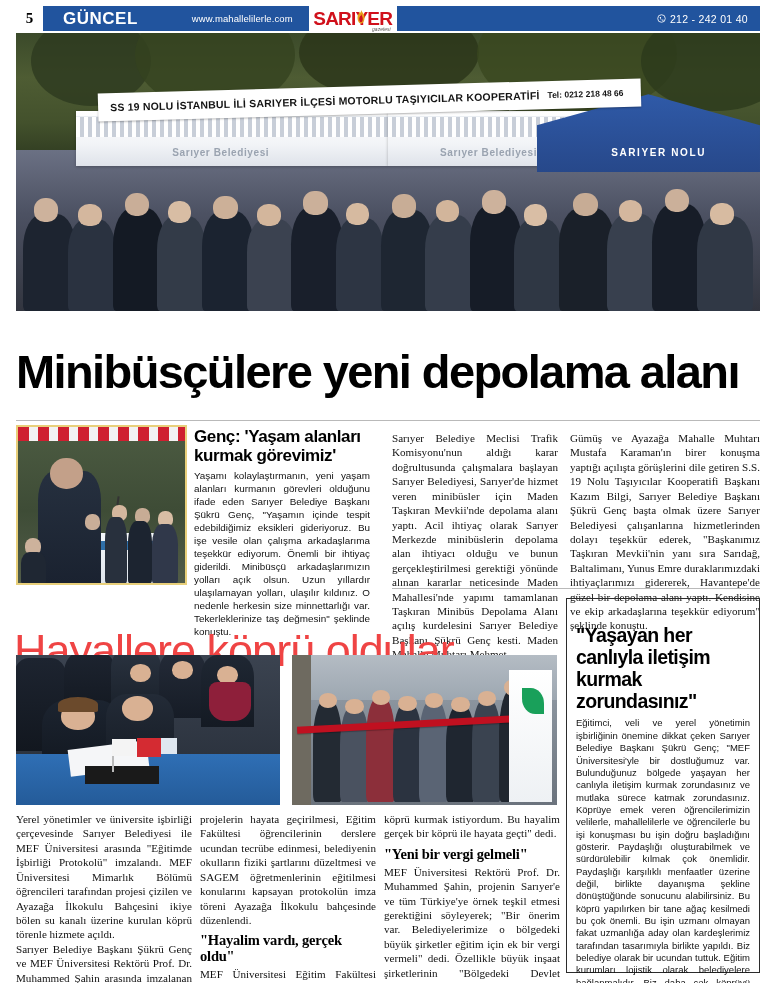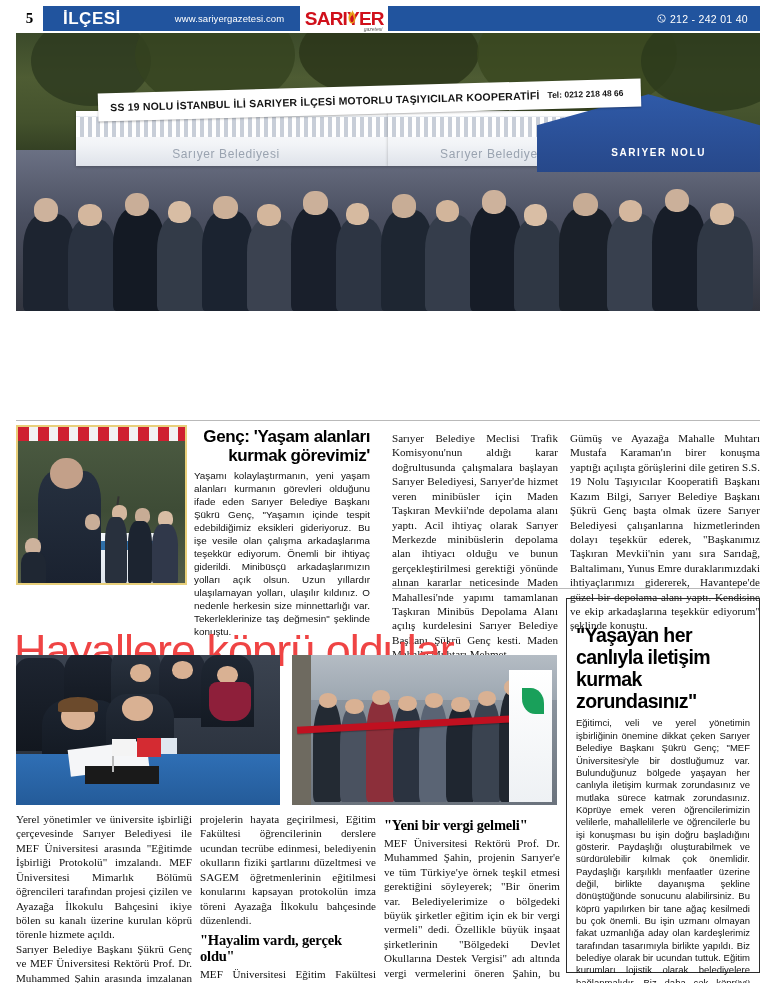--- a/index.html
+++ b/index.html
@@ -164,21 +164,21 @@
     position:absolute;
     background: linear-gradient(180deg,#2f5aa8 0%,#27488a 100%);
   }
   .blue-tent-label {
     position:absolute;
     color:#fff; font-weight:bold; font-size:10px; letter-spacing:1.6px;
     white-space:nowrap;
   }
   .tent-label {
     position:absolute;
-    color:#9aa3b0; font-weight:normal; font-size:12px; letter-spacing:.6px;
+    color:#9aa3b0; font-weight:bold; font-size:10px; letter-spacing:.6px;
     white-space:nowrap;
   }
   .crowd {
     position:absolute; left:0; bottom:0; width:100%; height:50%;
   }
   .head {
     position:absolute;
     border-radius: 46% 46% 42% 42%;
   }
   .body-blob {
@@ -255,21 +255,20 @@
     background:#333; transform: rotate(8deg);
   }
 
   .col-head {
     font-family: "Liberation Sans", sans-serif;
     font-weight: bold;
     font-size: 17px;
     line-height: 1.12;
     letter-spacing: -0.4px;
     color: #000;
-    text-align: right;
   }
   .col-body-sans {
     font-family: "Liberation Sans", sans-serif;
     font-size: 9.9px;
     line-height: 1.315;
     text-align: justify;
     color: #111;
     hyphens: auto;
   }
   .col-body-serif {
@@ -380,22 +379,22 @@
   }
   p { margin: 0; }
 </style>
 </head>
 <body>
 
 <div class="page">
 
   <div class="masthead">
     <div class="page-number">5</div>
-    <div class="section-title">İLÇESİ</div>
-    <div class="site-url">www.sariyergazetesi.com</div>
+    <div class="section-title">GÜNCEL</div>
+    <div class="site-url">www.mahallelilerle.com</div>
     <div class="logo-box">
       <span class="logo-text">SARIYER</span>
       <svg class="logo-flame" viewBox="0 0 10 14">
         <path d="M5 0 C6.5 3 8.5 4 8.5 7.5 C8.5 11 7 13.5 5 13.5 C3 13.5 1.5 11 1.5 7.5 C1.5 4.8 3.2 3.6 3.6 1.6 C4.2 3 5 3.4 5 0 Z" fill="#e9a01a"></path>
         <path d="M5 4 C5.9 6 6.8 6.8 6.8 8.8 C6.8 10.8 6 12.2 5 12.2 C4 12.2 3.2 10.8 3.2 8.8 C3.2 7.3 4.2 6.6 4.4 5.5 C4.7 6.4 5 6.6 5 4 Z" fill="#d0101b"></path>
       </svg>
       <span class="logo-sub">gazetesi</span>
     </div>
     <div class="phone">
       <svg width="9" height="9" viewBox="0 0 10 10">
@@ -460,20 +459,21 @@
       <div class="head" style="left:74.8%;bottom:68%;width:3.4%;height:17%;background:#c7ac95;"></div>
       <div class="body-blob" style="left:79.5%;bottom:0;width:7%;height:70%;background:#38404e;"></div>
       <div class="head" style="left:81%;bottom:64%;width:3.2%;height:16%;background:#d4b79e;"></div>
       <div class="body-blob" style="left:85.5%;bottom:0;width:7.2%;height:77%;background:#171d28;"></div>
       <div class="head" style="left:87.2%;bottom:71%;width:3.3%;height:17%;background:#cbb09a;"></div>
       <div class="body-blob" style="left:91.5%;bottom:0;width:7.5%;height:68%;background:#303845;"></div>
       <div class="head" style="left:93.3%;bottom:62%;width:3.2%;height:16%;background:#d7bba1;"></div>
     </div>
   </div>
 
+  <h1 class="headline1">Minibüsçülere yeni depolama alanı</h1>
 
   <div class="rule" style="left:16px; top:420px; width:744px;"></div>
 
   <div class="boxed-photo">
     <div class="speaker-bg"></div>
     <div class="flagline"></div>
     <div class="podium">
       <div class="podium-band"></div>
     </div>
     <div class="coat"></div>
@@ -567,20 +567,21 @@
     <p class="col-body-serif indent">Sarıyer Belediye Başkanı Şükrü Genç ve MEF Üniversitesi Rektörü Prof. Dr. Muhammed Şahin arasında imzalanan protokol metnine göre; akademisyenlerin devlet okulunda eğitim vermesi, üniversite öğrencilerinin hazırladığı</p>
   </div>
 
   <div id="a2-col2">
     <p class="col-body-serif">projelerin hayata geçirilmesi, Eğitim Fakültesi öğrencilerinin derslere ucundan tecrübe edinmesi, belediyenin okulların fiziki şartlarını düzeltmesi ve SAGEM öğretmenlerinin eğitilmesi konularını kapsayan protokolün imza töreni Ayazağa İlkokulu bahçesinde düzenlendi.</p>
     <h3 class="sub-head">"Hayalim vardı, gerçek oldu"</h3>
     <p class="col-body-serif indent">MEF Üniversitesi Eğitim Fakültesi Dekanı Prof. Dr. Mustafa Özcan yaptığı konuşmada; "Araştırmalarımız okullarımızda uygulanmazsa emeklerimizin hiçbir anlamı kalmaz. Benim bir hayalim vardı; üniversiteler ve okullar arasında bir</p>
   </div>
 
   <div id="a2-col3">
+    <p class="col-body-serif">köprü kurmak istiyordum. Bu hayalim gerçek bir köprü ile hayata geçti" dedi.</p>
     <h3 class="sub-head">"Yeni bir vergi gelmeli"</h3>
     <p class="col-body-serif indent">MEF Üniversitesi Rektörü Prof. Dr. Muhammed Şahin, projenin Sarıyer'e ve tüm Türkiye'ye örnek teşkil etmesi gerektiğini söyleyerek; "Bir önerim var. Belediyelerimize o bölgedeki büyük şirketler eğitim için ek bir vergi vermeli" dedi. Özellikle büyük inşaat şirketlerinin "Bölgedeki Devlet Okullarına Destek Vergisi" adı altında vergi vermelerini öneren Şahin, bu projelerin artması için destek yapılmasının önemine değindi.</p>
   </div>
 
   <div class="sidebar">
     <h2 class="sidebar-head">"Yaşayan her canlıyla iletişim kurmak zorundasınız"</h2>
     <p class="sidebar-body indent">Eğitimci, veli ve yerel yönetimin işbirliğinin önemine dikkat çeken Sarıyer Belediye Başkanı Şükrü Genç; "MEF Üniversitesi'yle bir dostluğumuz var. Bulunduğunuz bölgede yaşayan her canlıyla iletişim kurmak zorundasınız ve mutlaka sürece katmak zorundasınız. Köprüye emek veren öğrencilerimizin velilerle, mahallelilerle ve öğrencilerle bu işi konuşması bu işin doğru başladığını gösterir. Paydaşlığı oluşturabilmek ve sürdürülebilir kılmak çok önemlidir. Paydaşlığı karşılıklı menfaatler üzerine değil, birlikte dayanışma şekline dönüştüğünde sonucunu alabilirsiniz. Bu köprü yapılırken bir tane ağaç kesilmedi bu çok önemli. Bu işin uzmanı olmayan fakat uzmanlığa aday olan kardeşlerimiz tarafından tasarımıyla birlikte yapıldı. Biz belediye olarak bir ucundan tuttuk. Eğitim kurumları lojistik olarak belediyelere bağlanmalıdır. Biz daha çok köprüyü ağaç kesmeden yaparız. Biz her mahallede olduğu gibi Ayazağa'da da değil elimizi taşın altına koymak, gövdemizi koymaya hazırız."</p>
   </div>
 
 </div>

